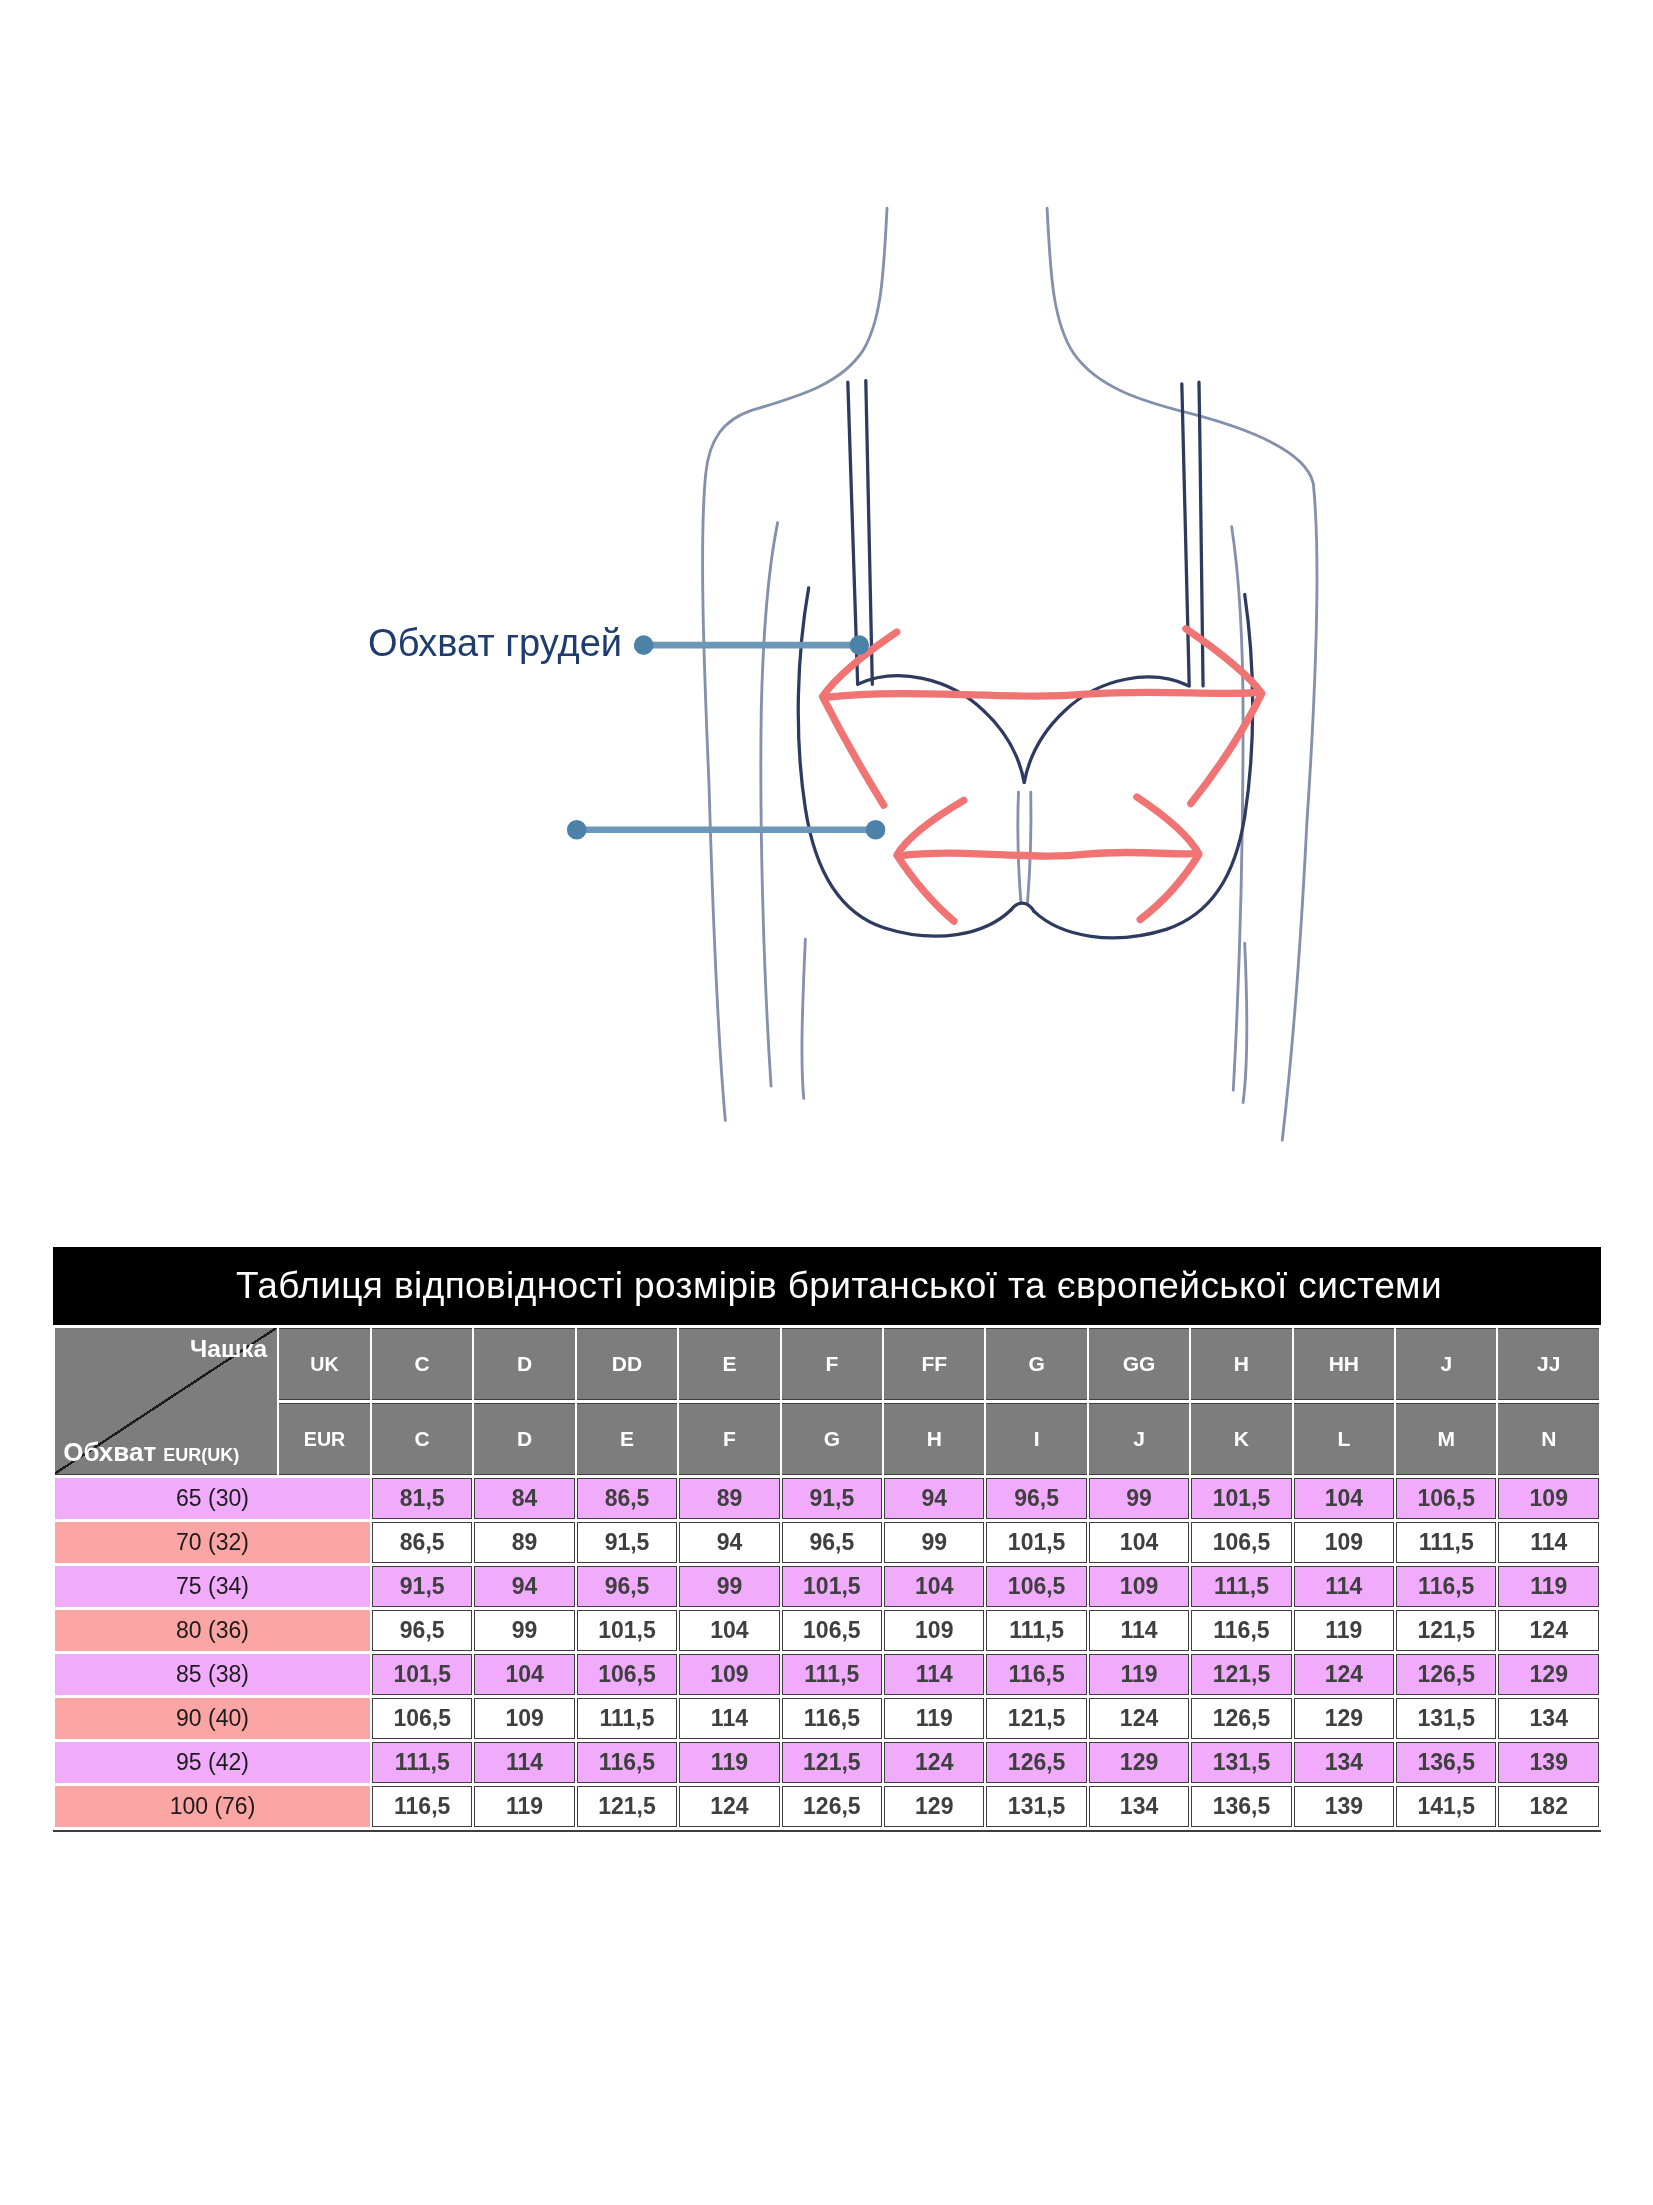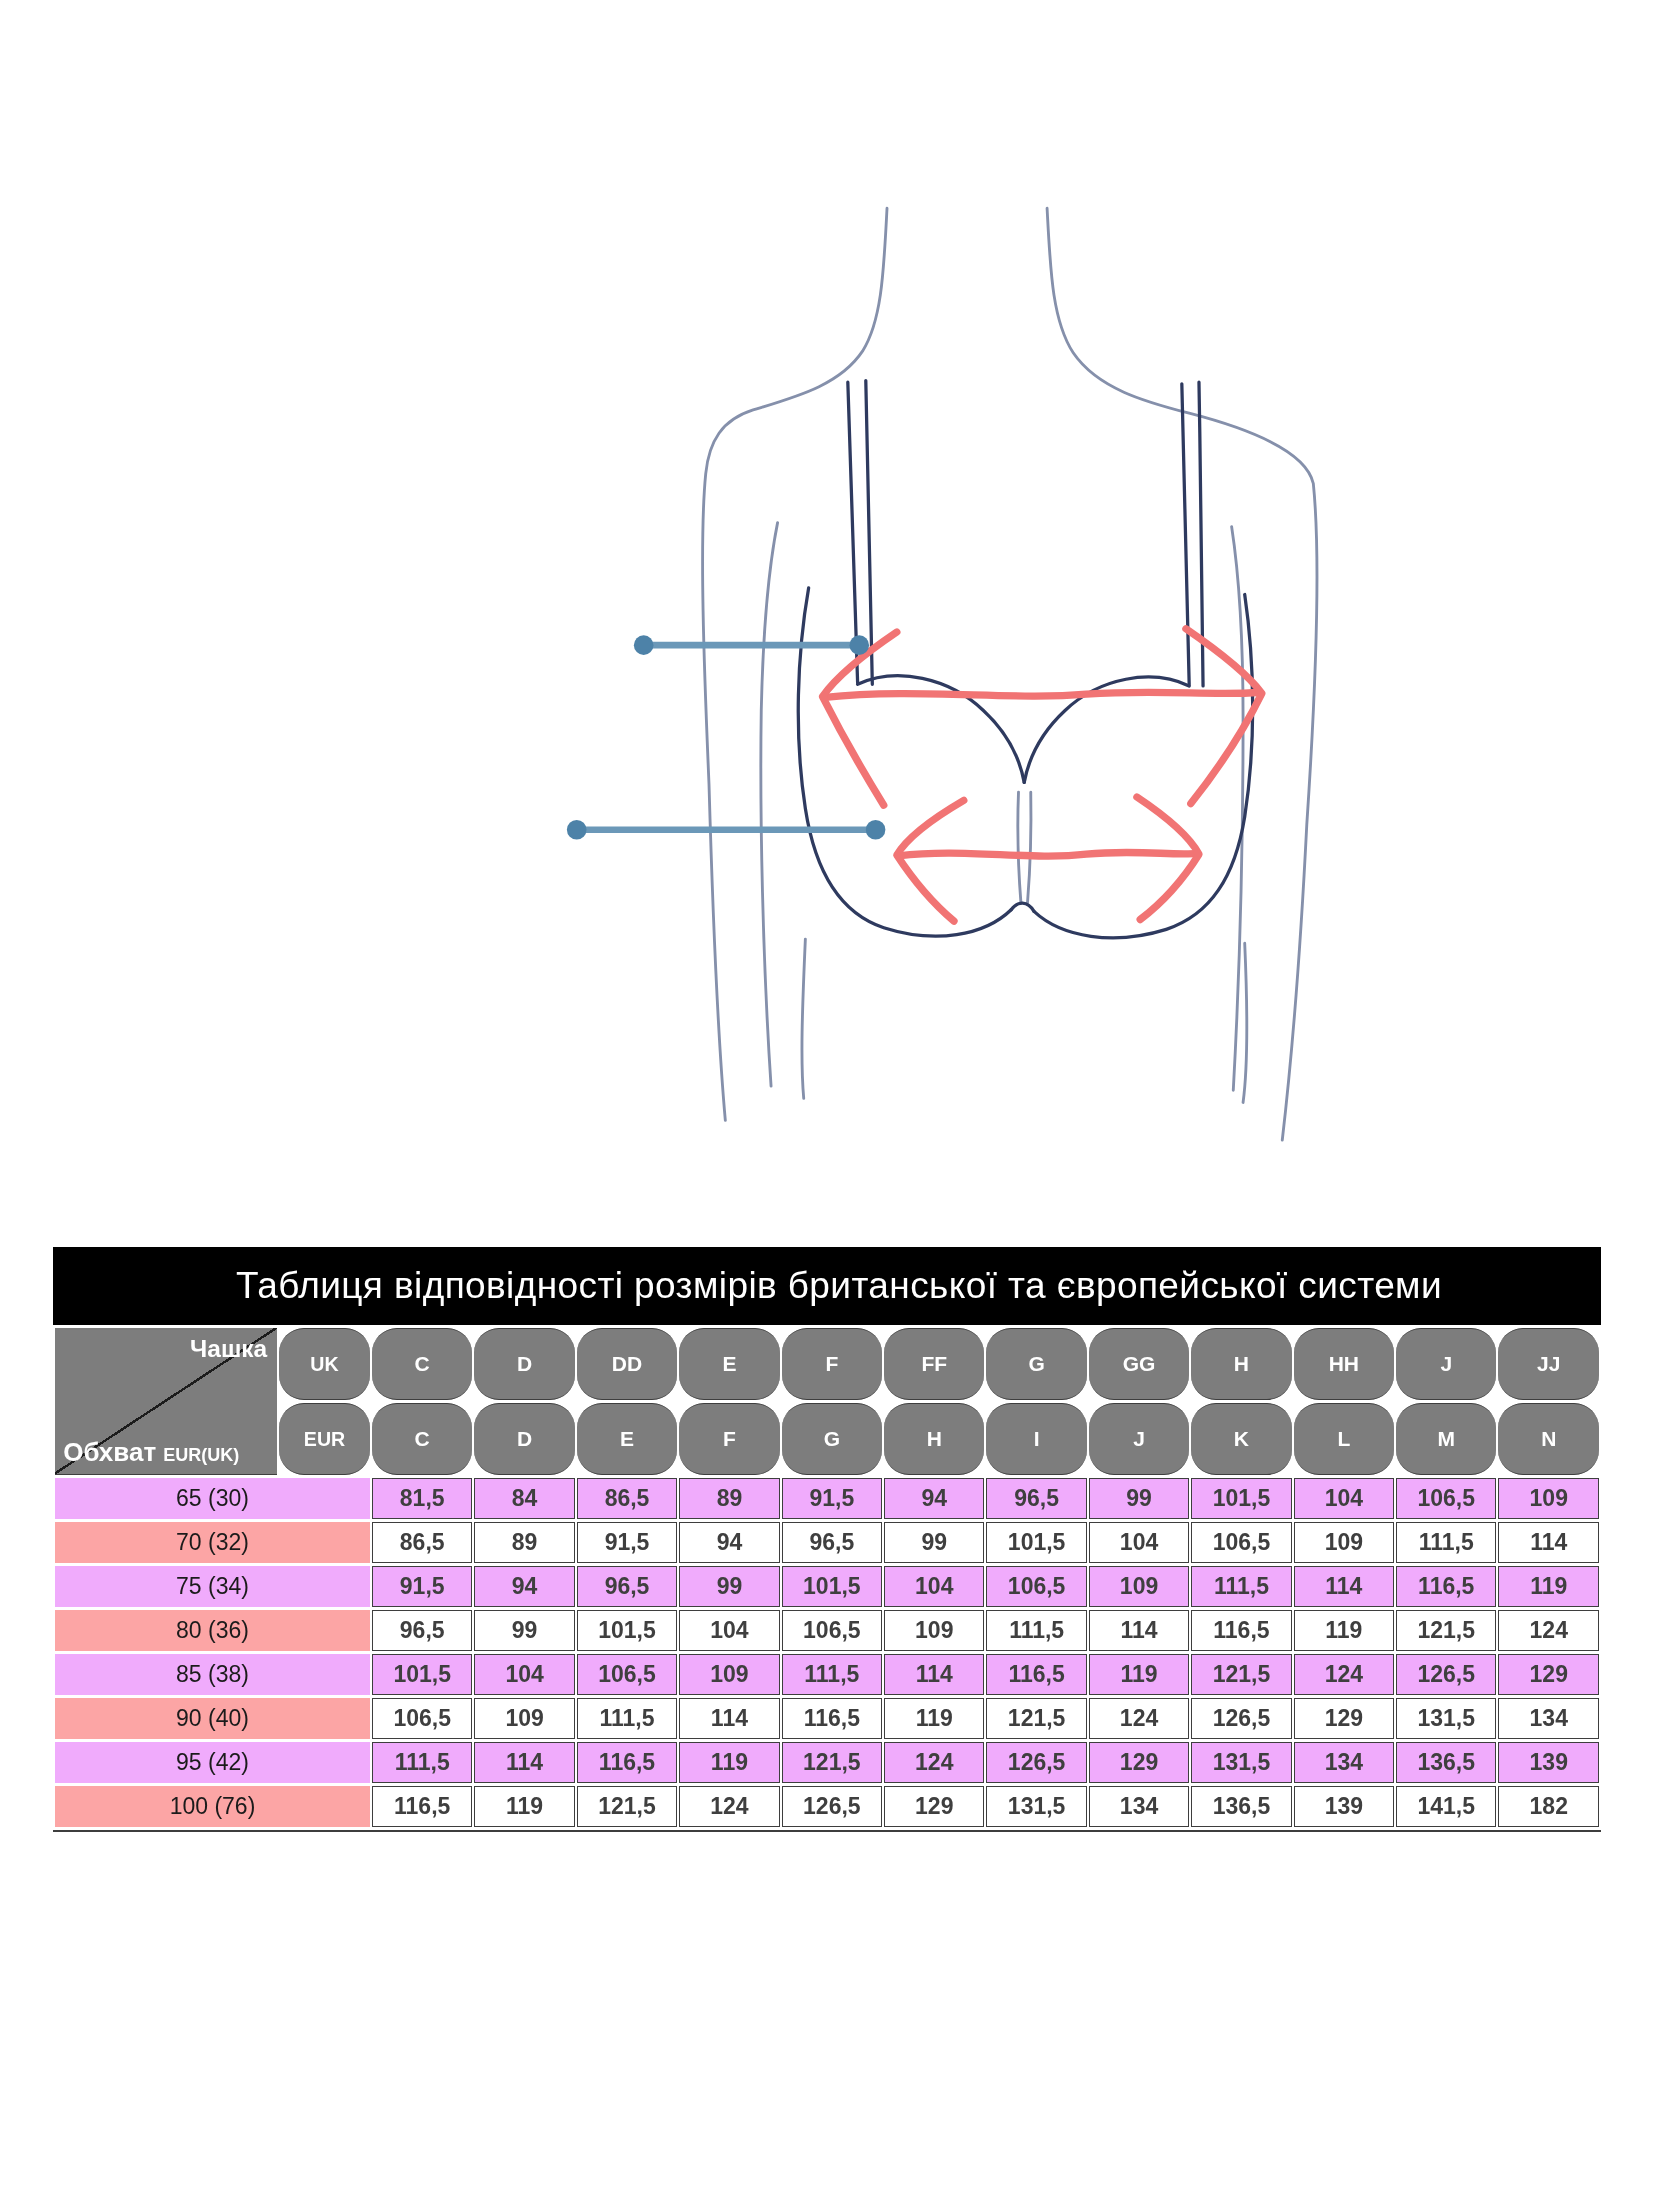--- a/index.html
+++ b/index.html
@@ -14,21 +14,21 @@
   .label-underbust{left:131px;width:435px;top:809px;}
 
   
   .chart-wrap{position:absolute;left:53px;top:1247px;width:1548px;background:#ffffff;
      border-bottom:2.5px solid #3e3e3e;}
   .chart-title{background:#000000;color:#ffffff;height:78px;display:flex;align-items:center;
      justify-content:center;font-size:37px;letter-spacing:0.4px;white-space:nowrap;padding-left:24px;}
   table.size-chart{width:1548px;table-layout:fixed;border-collapse:separate;border-spacing:2.5px 3.3px;}
   table.size-chart th,table.size-chart td{padding:0;text-align:center;vertical-align:middle;overflow:hidden;}
   th.hdr{background:#7d7d7d;color:#ffffff;font-weight:bold;font-size:21px;height:70px;
-     border-top:1.6px solid #3e3e3e;border-bottom:1.6px solid #3e3e3e;border-radius:25px;}
+     border-top:1.6px solid #3e3e3e;border-bottom:1.6px solid #3e3e3e;}
   th.sys{font-size:19.6px;}
   td.corner{background:#7d7d7d;position:relative;height:144px;
      border-bottom:1.6px solid #3e3e3e;
      background-image:linear-gradient(to bottom right,
         rgba(0,0,0,0) calc(50% - 1.6px), #1c1c1c calc(50% - 1.6px),
         #1c1c1c calc(50% + 0.8px), rgba(0,0,0,0) calc(50% + 0.8px));}
   .corner-cup{position:absolute;top:6.5px;right:9.8px;color:#fff;font-weight:bold;font-size:24.5px;}
   .corner-girth{position:absolute;bottom:6.5px;left:8.2px;color:#fff;font-weight:bold;font-size:26px;white-space:nowrap;}
   .corner-girth .sub{font-size:18px;font-weight:bold;}
   td.rowlabel{font-size:23px;color:#1b1b1b;height:39px;}
@@ -85,20 +85,21 @@
         <circle cx="1052" cy="790" r="12" style="fill:var(--dot,#4d82a8)" stroke="none"></circle>
       </g>
       <g>
         <path d="M 706 1016 L 1072 1016" style="stroke:var(--leader,#6b98b8)" stroke-width="8"></path>
         <circle cx="706" cy="1016" r="12" style="fill:var(--dot,#4d82a8)" stroke="none"></circle>
         <circle cx="1072" cy="1016" r="12" style="fill:var(--dot,#4d82a8)" stroke="none"></circle>
       </g>
     </g>
   </svg>
 
+  <div class="measure-label label-bust">Обхват грудей</div>
 </div>
 
 <div class="chart-wrap">
   <div class="chart-title">Таблиця відповідності розмірів британської та європейської системи</div>
 
   <table class="size-chart">
     <colgroup>
       <col style="width:222px">
         <col style="width:91px">
     </colgroup>

